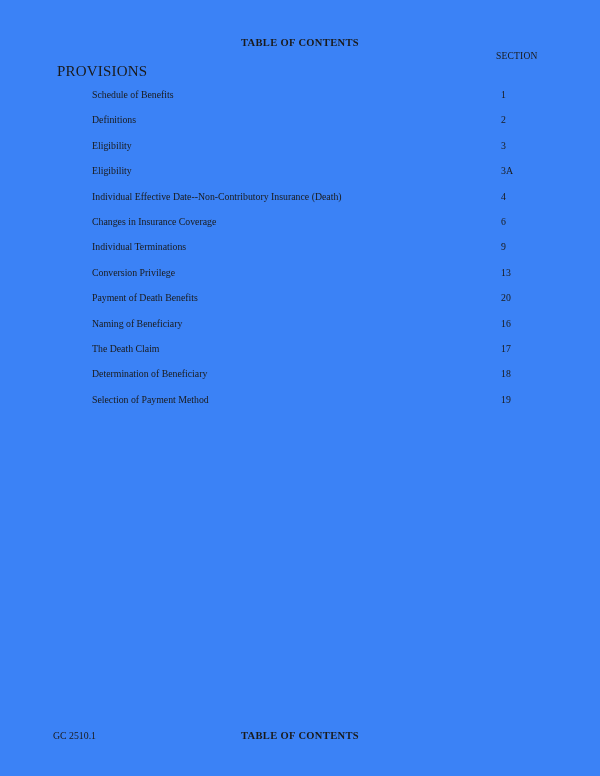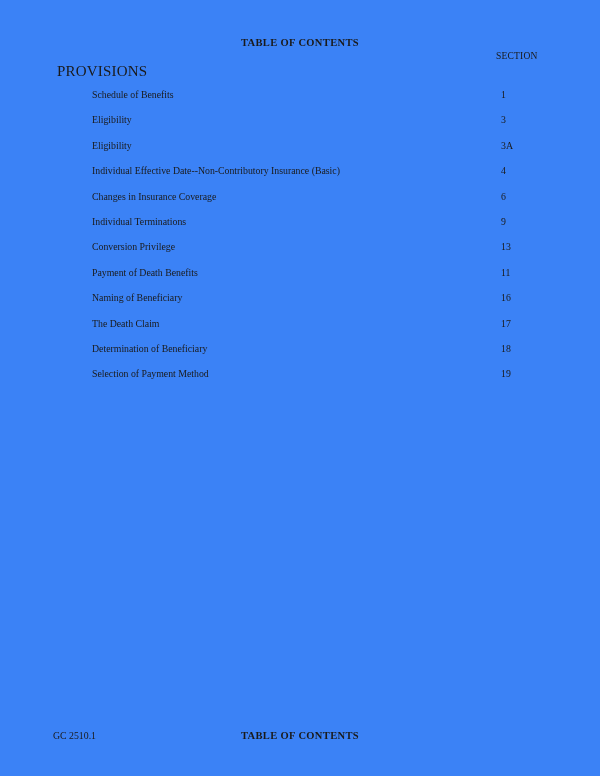--- a/index.html
+++ b/index.html
@@ -112,46 +112,50 @@
   <div class="section-header">SECTION</div>
 
   <div class="provisions-header">PROVISIONS</div>
 
   <div class="toc">
       <div class="toc-row">
         <span class="toc-label">Schedule of Benefits</span>
         <span class="toc-number">1</span>
       </div>
       <div class="toc-row">
+        <span class="toc-label">Definitions</span>
+        <span class="toc-number">2</span>
+      </div>
+      <div class="toc-row">
         <span class="toc-label">Eligibility</span>
         <span class="toc-number">3</span>
       </div>
       <div class="toc-row">
         <span class="toc-label">Eligibility</span>
         <span class="toc-number">3A</span>
       </div>
       <div class="toc-row">
-        <span class="toc-label">Individual Effective Date--Non-Contributory Insurance (Basic)</span>
+        <span class="toc-label">Individual Effective Date--Non-Contributory Insurance (Death)</span>
         <span class="toc-number">4</span>
       </div>
       <div class="toc-row">
         <span class="toc-label">Changes in Insurance Coverage</span>
         <span class="toc-number">6</span>
       </div>
       <div class="toc-row">
         <span class="toc-label">Individual Terminations</span>
         <span class="toc-number">9</span>
       </div>
       <div class="toc-row">
         <span class="toc-label">Conversion Privilege</span>
         <span class="toc-number">13</span>
       </div>
       <div class="toc-row">
         <span class="toc-label">Payment of Death Benefits</span>
-        <span class="toc-number">11</span>
+        <span class="toc-number">20</span>
       </div>
       <div class="toc-row">
         <span class="toc-label">Naming of Beneficiary</span>
         <span class="toc-number">16</span>
       </div>
       <div class="toc-row">
         <span class="toc-label">The Death Claim</span>
         <span class="toc-number">17</span>
       </div>
       <div class="toc-row">

